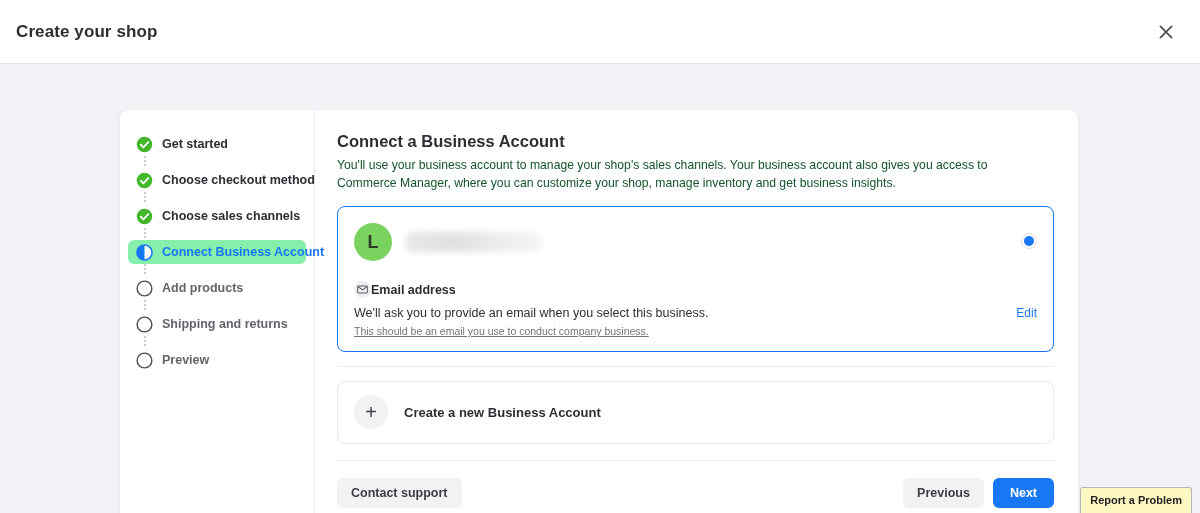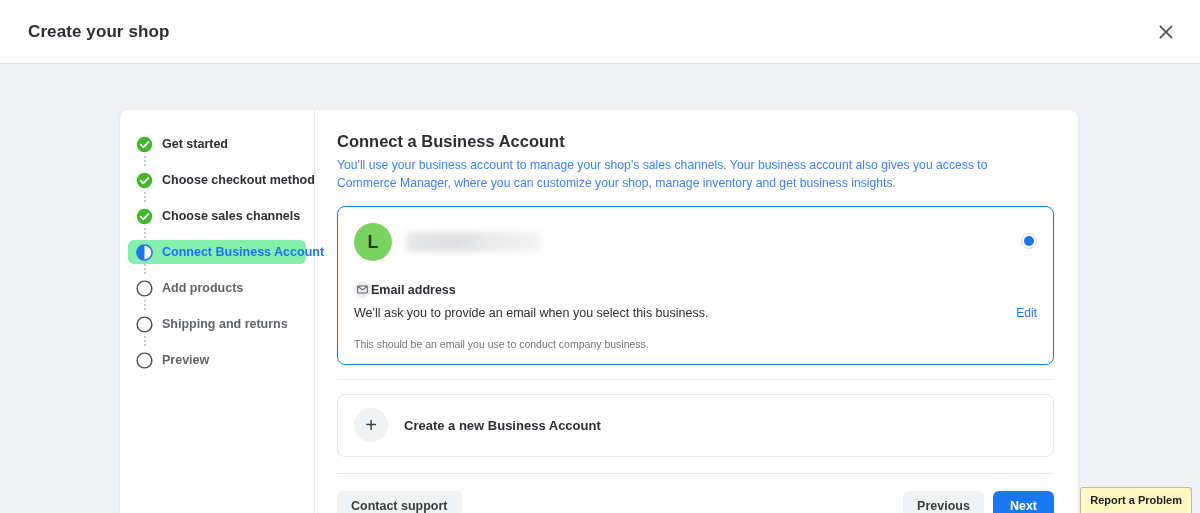--- a/index.html
+++ b/index.html
@@ -18,21 +18,21 @@
   }
 
   
   .topbar {
     height: 64px;
     background: #ffffff;
     border-bottom: 1px solid #e4e6eb;
     display: flex;
     align-items: center;
     justify-content: space-between;
-    padding: 0 18px 0 28px;
+    padding: 0 18px 0 16px;
   }
   .topbar-title {
     font-size: 17px;
     font-weight: bold;
     color: #2b2f34;
     letter-spacing: .1px;
   }
   .close-btn {
     width: 32px; height: 32px;
     display: flex; align-items: center; justify-content: center;
@@ -117,21 +117,21 @@
   }
   .content-title {
     font-size: 16.5px;
     font-weight: bold;
     color: #2b2f34;
     margin-bottom: 6px;
   }
   .content-sub {
     font-size: 12.2px;
     line-height: 1.45;
-    color: #3b82f6;
+    color: #14532d;
     max-width: 705px;
   }
 
   
   .acct-card {
     margin-top: 14px;
     border: 1.5px solid #1877f2;
     border-radius: 8px;
     padding: 14px 16px 12px 16px;
     position: relative;
@@ -204,22 +204,23 @@
     gap: 5px;
   }
   .email-desc {
     font-size: 12.5px;
     color: #2b2f34;
     line-height: 1.35;
   }
   .email-hint {
     font-size: 10.5px;
     color: #707579;
-    margin-top: 16px;
+    margin-top: 3px;
     line-height: 1.3;
+    text-decoration: underline;
   }
   .edit-link {
     font-size: 12px;
     color: #1877f2;
     cursor: pointer;
     white-space: nowrap;
     padding-top: 1px;
   }
 
   

